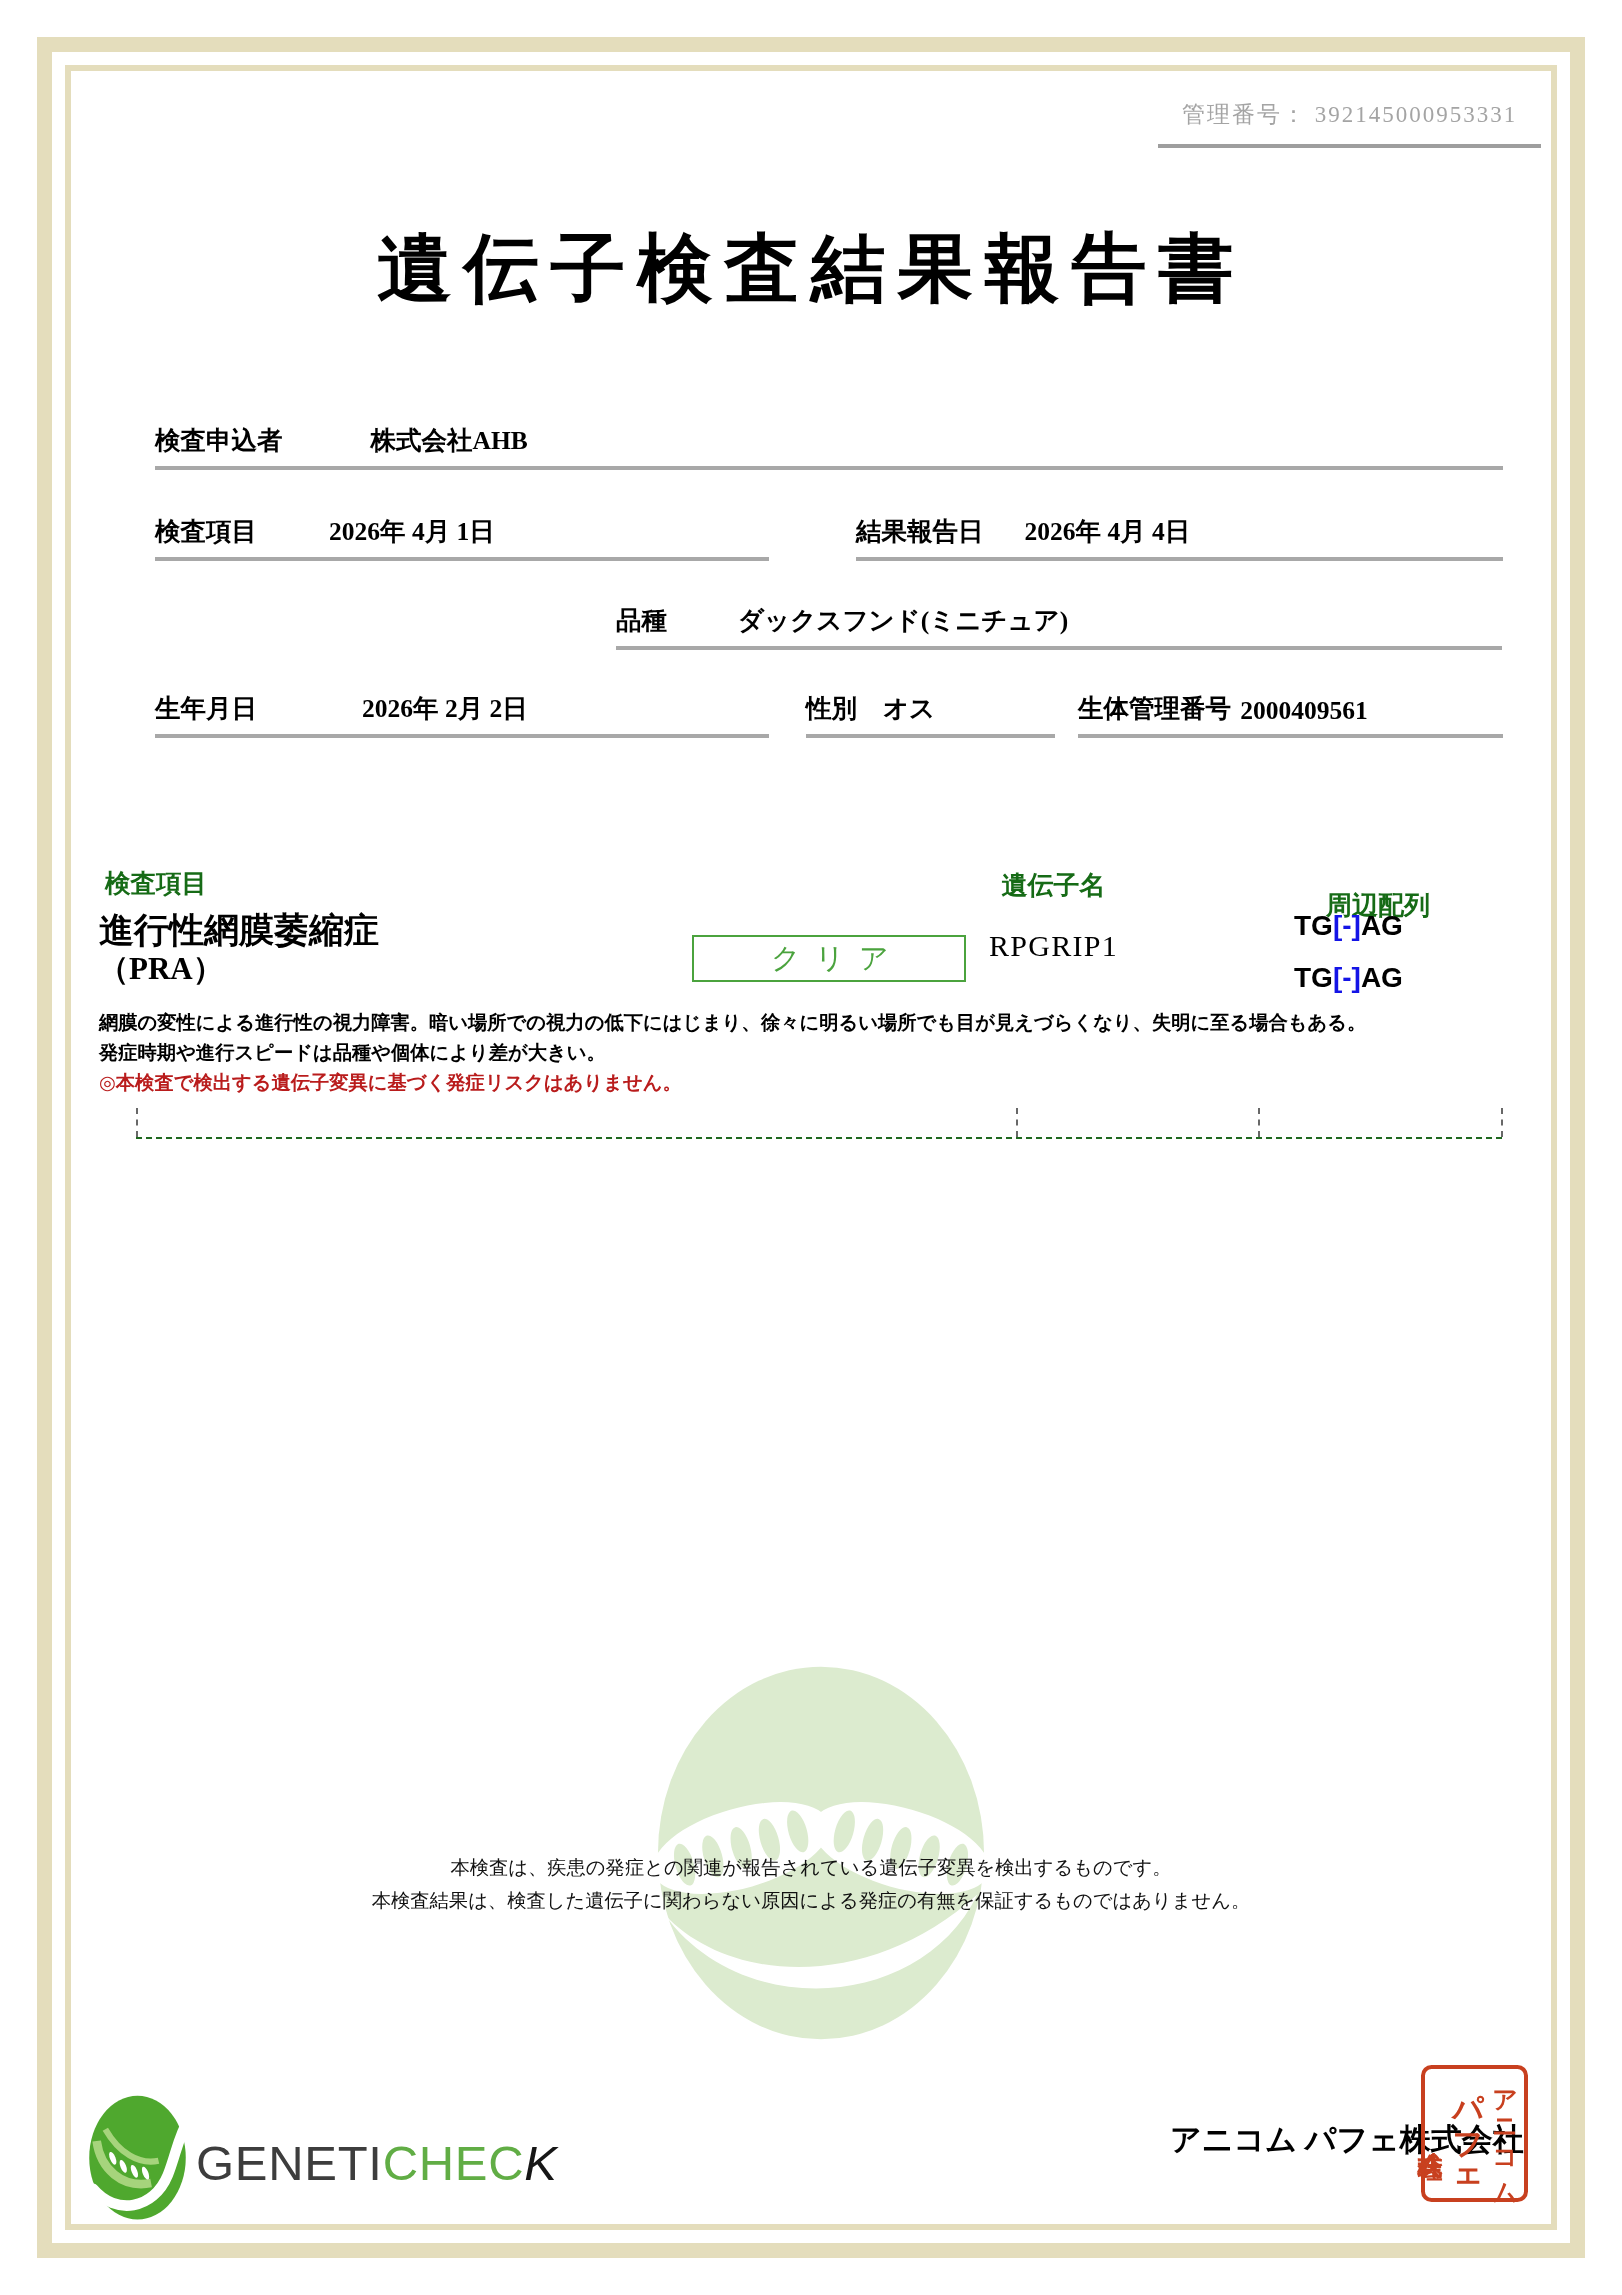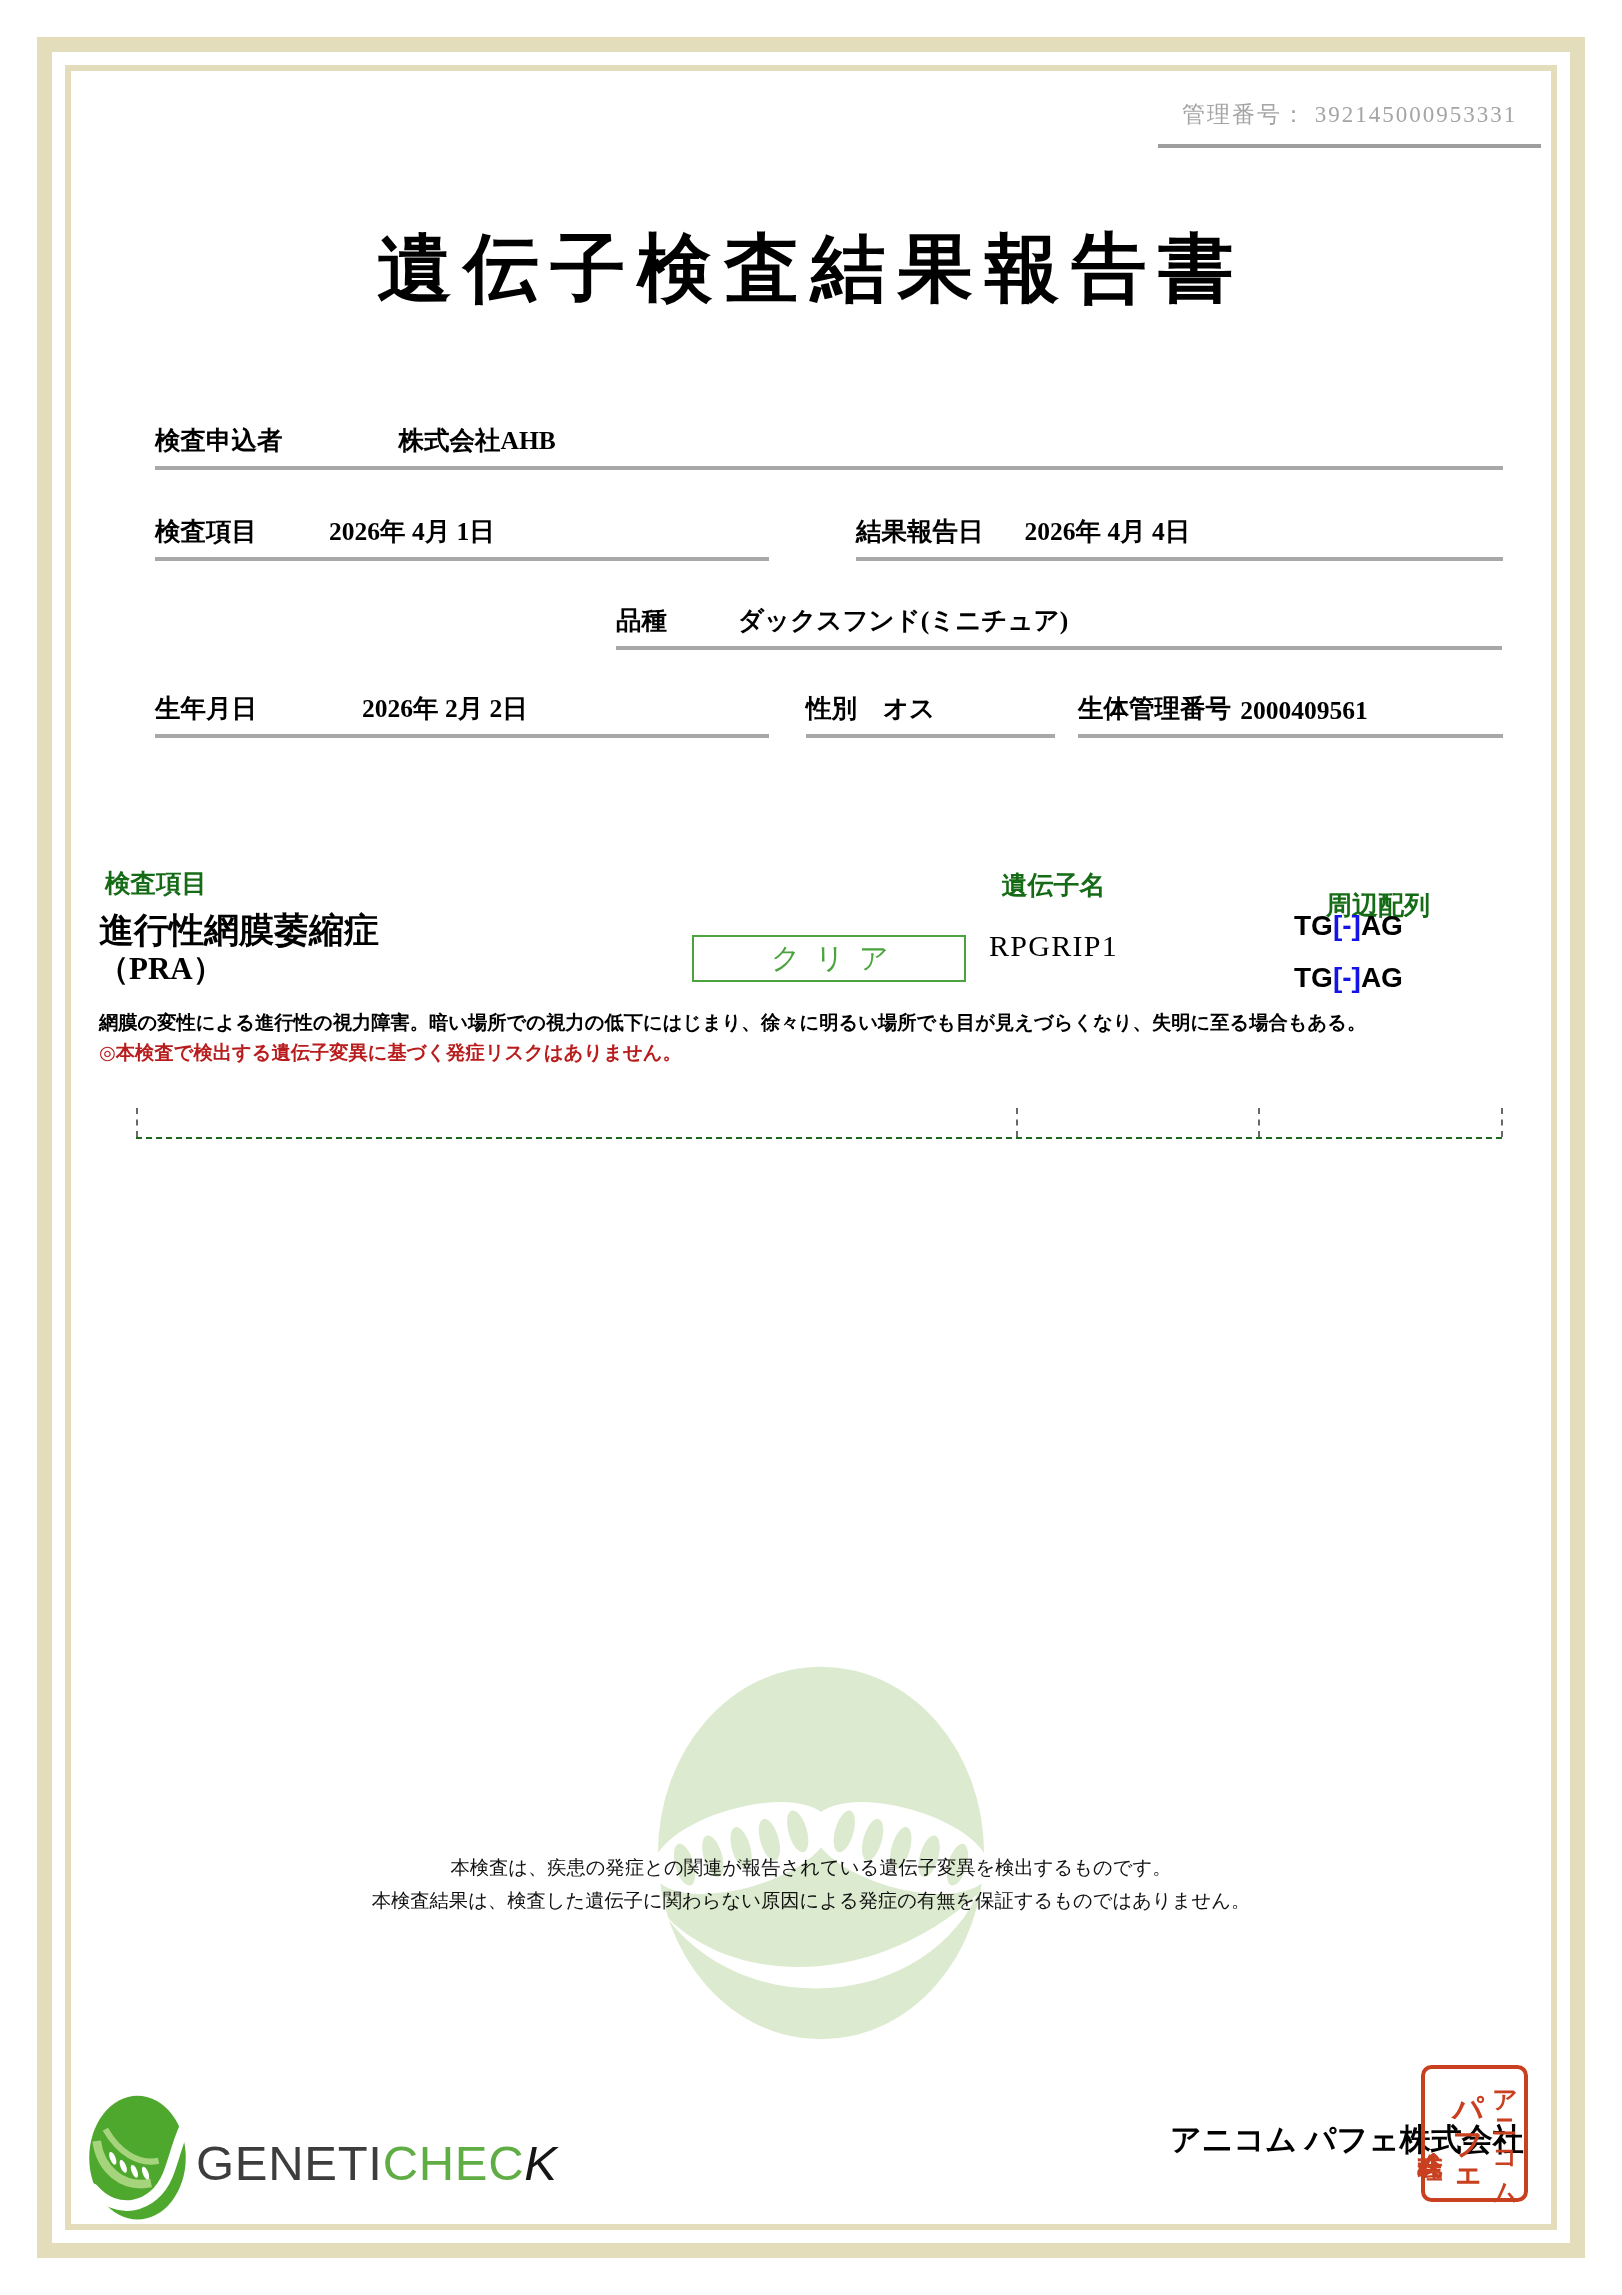--- a/index.html
+++ b/index.html
@@ -29,21 +29,21 @@
 
   .f-applicant {left:155px; top:419px;  width:1348px; height:51px;gap:16px;}
   .f-applydate {left:155px; top:507px;  width:614px;  height:54px;}
   .f-reportdate{left:856px;top:507px;  width:647px;  height:54px;}
   .f-species   {left:155px; top:595px;  width:406px;  height:55px;}
   .f-breed     {left:616px; top:595px;  width:886px; height:55px;}
   .f-birth     {left:155px; top:681px; width:614px;  height:57px;}
   .f-sex       {left:806px;top:681px; width:249px;  height:57px;}
   .f-animalid  {left:1078px;top:681px; width:425px;  height:57px;}
 
-  .m-applicant {margin-left:100px;}
+  .m-applicant {margin-left:72px;}
   .m-applydate {margin-left:72px;}
   .m-reportdate{margin-left:41px;}
   .m-species   {margin-left:49px;}
   .m-breed     {margin-left:71px;}
   .m-birth     {margin-left:105px;}
   .m-sex       {margin-left:26px;}
   .m-animalid  {margin-left:9.2px;}
 
   
   .green-h{color:#166b16;font-weight:bold;font-size:26px;position:absolute;white-space:nowrap;}
@@ -151,20 +151,21 @@
   <div class="disease-abbr">（PRA）</div>
   <div class="status-box">クリア</div>
   <div class="green-h gene-label">遺伝子名</div>
   <div class="gene-name">RPGRIP1</div>
   <div class="green-h seq-label">周辺配列</div>
   <div class="seq seq-1"><span>TG</span><span class="variant">[-]</span><span>AG</span></div>
   <div class="seq seq-2"><span>TG</span><span class="variant">[-]</span><span>AG</span></div>
 
   <div class="description">
     <div>網膜の変性による進行性の視力障害。暗い場所での視力の低下にはじまり、徐々に明るい場所でも目が見えづらくなり、失明に至る場合もある。</div>
+    <div>発症時期や進行スピードは品種や個体により差が大きい。</div>
     <div class="risk-note">◎本検査で検出する遺伝子変異に基づく発症リスクはありません。</div>
   </div>
 
   <div class="vdash vd-1"></div>
   <div class="vdash vd-2"></div>
   <div class="vdash vd-3"></div>
   <div class="vdash vd-4"></div>
   <div class="hdash"></div>
 
   <svg class="watermark" viewBox="0 0 200 226" xmlns="http://www.w3.org/2000/svg" aria-hidden="true">

